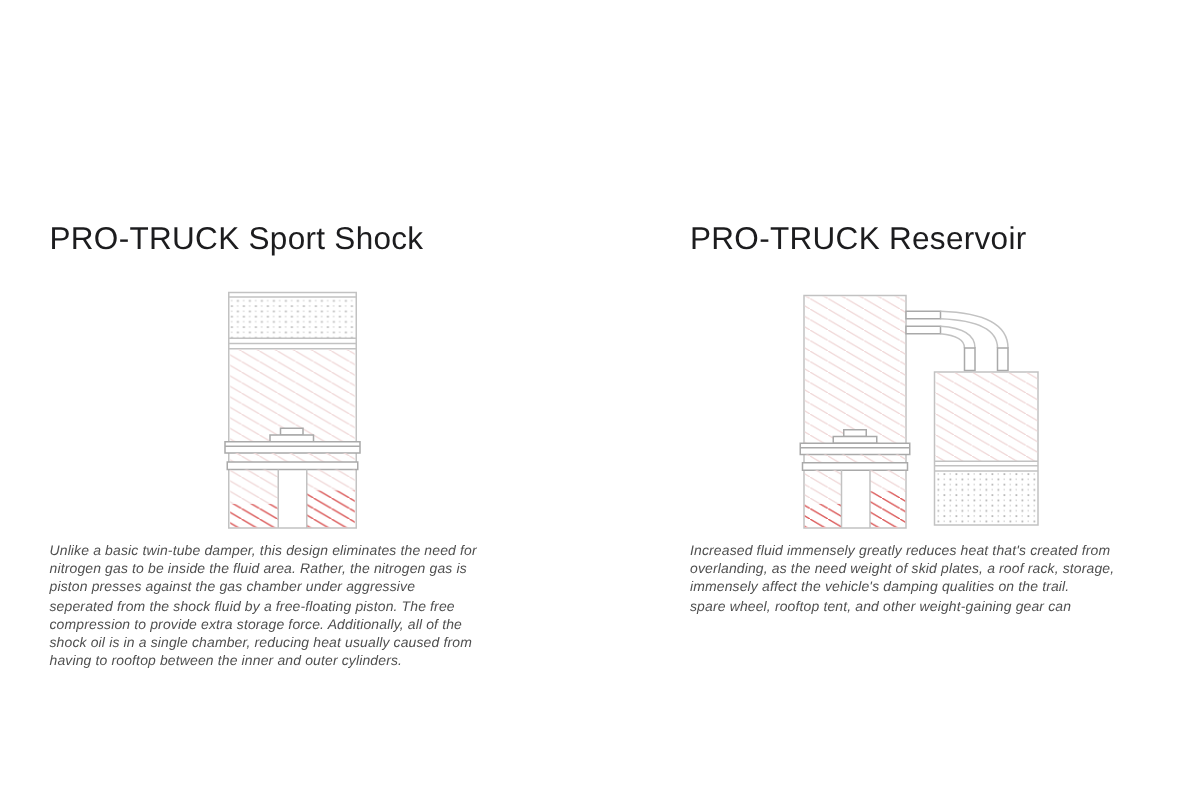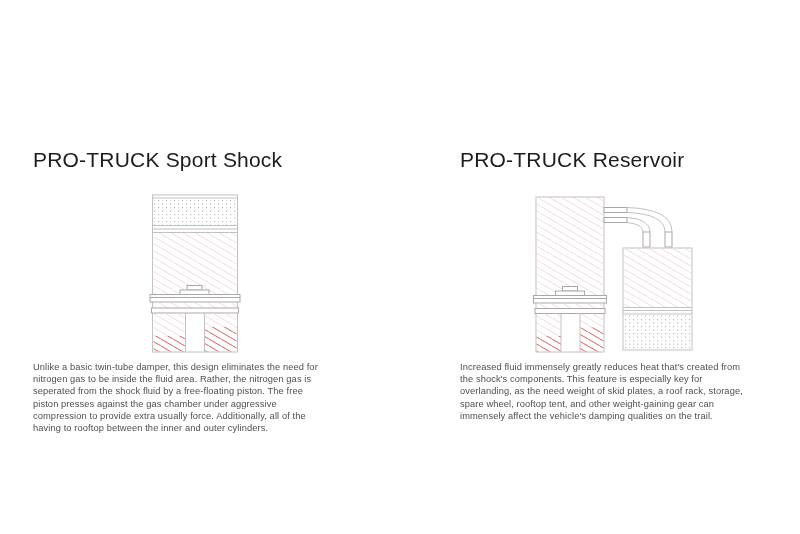--- a/index.html
+++ b/index.html
@@ -24,21 +24,21 @@
     color:var(--title_text);line-height:26px;
   }
   .panel-title.left{left:33px;}
   .panel-title.right{left:460px;}
   .description{
     position:absolute;top:361px;width:340px;
     font-size:9.3px;color:var(--body_text);letter-spacing:.1px;
   }
   .description.left{left:33px;}
   .description.right{left:460px;}
-  .text-line{height:12.2px;line-height:12.2px;white-space:nowrap;}
+  .text-line{height:12.2px;line-height:12.2px;white-space:nowrap;font-style:italic;}
   .diagram{position:absolute;}
   .diagram.left{left:149px;top:192px;}
   .diagram.right{left:528px;top:192px;}
   svg .outline{fill:#ffffff;stroke:var(--outline_gray);stroke-width:1;}
   svg .thin{stroke:var(--outline_gray);stroke-width:1;fill:none;}
   svg .detail{fill:#ffffff;stroke:var(--detail_gray);stroke-width:1;}
   svg .detail-line{stroke:var(--detail_gray);stroke-width:1;fill:none;}
   svg .nofill{fill:none;}
 </style>
 </head>
@@ -128,24 +128,24 @@
   <rect x="95.5" y="56.5" width="68" height="59" fill="url(#pinkB)"></rect>
   <line class="thin" x1="95" y1="115.5" x2="164" y2="115.5"></line>
   <line class="thin" x1="95" y1="118.5" x2="164" y2="118.5"></line>
   <line class="thin" x1="95" y1="122" x2="164" y2="122"></line>
   <rect x="95.5" y="122" width="68" height="35.5" fill="url(#dotB)"></rect>
 </svg>
 
 <div class="description left">
     <div class="text-line">Unlike a basic twin-tube damper, this design eliminates the need for</div>
     <div class="text-line">nitrogen gas to be inside the fluid area. Rather, the nitrogen gas is</div>
+    <div class="text-line">piston presses against the gas chamber under aggressive</div>
     <div class="text-line">seperated from the shock fluid by a free-floating piston. The free</div>
-    <div class="text-line">piston presses against the gas chamber under aggressive</div>
-    <div class="text-line">compression to provide extra usually force. Additionally, all of the</div>
+    <div class="text-line">compression to provide extra storage force. Additionally, all of the</div>
+    <div class="text-line">shock oil is in a single chamber, reducing heat usually caused from</div>
     <div class="text-line">having to rooftop between the inner and outer cylinders.</div>
   </div>
 <div class="description right">
     <div class="text-line">Increased fluid immensely greatly reduces heat that's created from</div>
-    <div class="text-line">the shock's components. This feature is especially key for</div>
     <div class="text-line">overlanding, as the need weight of skid plates, a roof rack, storage,</div>
+    <div class="text-line">immensely affect the vehicle's damping qualities on the trail.</div>
     <div class="text-line">spare wheel, rooftop tent, and other weight-gaining gear can</div>
-    <div class="text-line">immensely affect the vehicle's damping qualities on the trail.</div>
   </div>
 
 </body></html>

